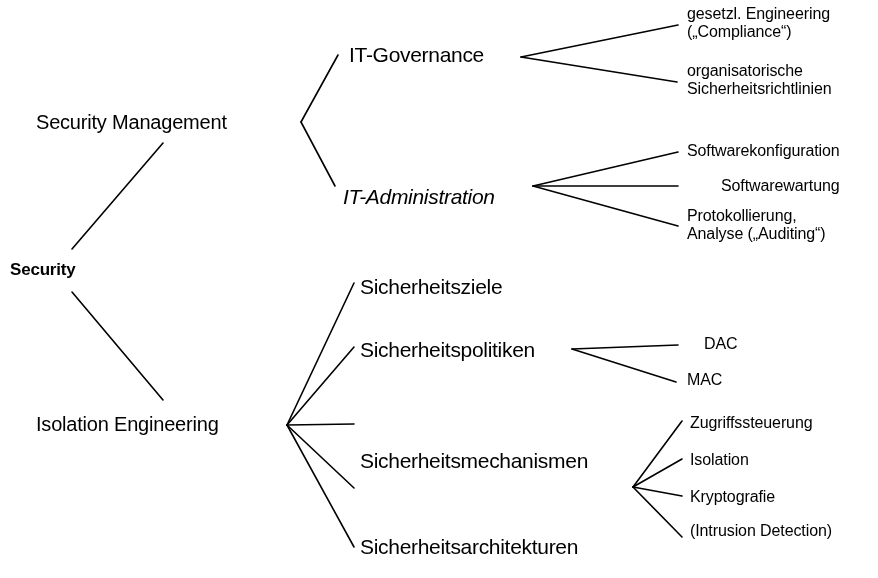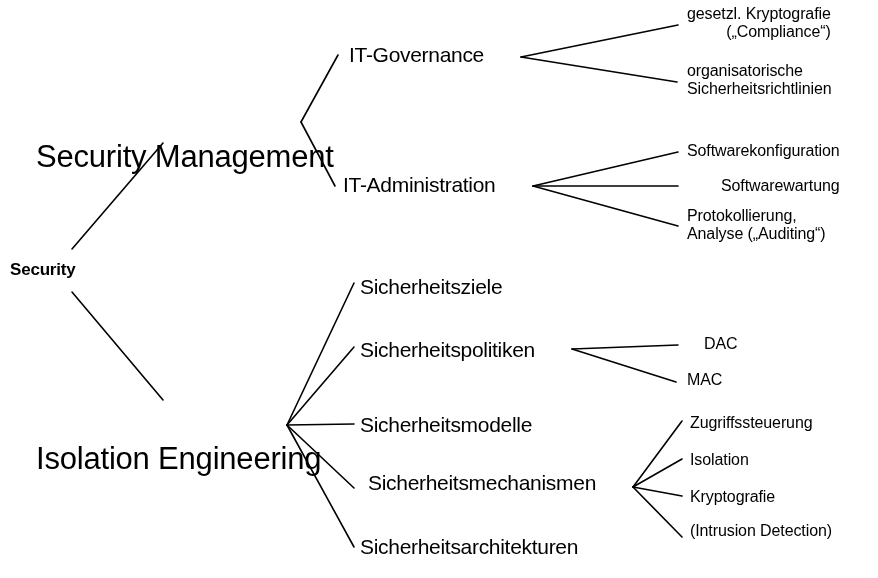--- a/index.html
+++ b/index.html
@@ -34,40 +34,38 @@
     color: #000000;
   }
   
   .node.root {
     font-size: 17px;
     font-weight: bold;
     letter-spacing: -0.2px;
   }
   
   .node.level1 {
-    font-size: 31px;
+    font-size: 20px;
     font-weight: normal;
     letter-spacing: -0.2px;
-    margin-top: 29px;
   }
   
   .node.level2 {
     font-size: 21px;
     font-weight: normal;
     letter-spacing: -0.3px;
   }
   
   .node.leaf {
     font-size: 16px;
     font-weight: normal;
     letter-spacing: -0.1px;
   }
   .node .line2 {
     display: block;
-    text-align: right;
   }
 </style>
 </head>
 <body>
 
 <div id="diagram">
 
   <svg id="edges" viewBox="0 0 878 578" xmlns="http://www.w3.org/2000/svg" aria-hidden="true">
       <line x1="72" y1="249" x2="163" y2="143" stroke="#000000" stroke-width="1.6" stroke-linecap="round"></line>
       <line x1="72" y1="292" x2="163" y2="400" stroke="#000000" stroke-width="1.6" stroke-linecap="round"></line>
@@ -92,34 +90,33 @@
     </svg>
 
   <div class="node root" style="left: 10px; top: 260px;">Security</div>
 
   <div class="node level1" style="left: 36px; top: 111px;">Security Management</div>
 
   <div class="node level1" style="left: 36px; top: 413px;">Isolation Engineering</div>
 
   <div class="node level2" style="left: 349px; top: 43px;">IT-Governance</div>
 
-  <div class="node level2" style="left: 343px; top: 173px;">IT-Administration</div>
+  <div class="node level2" style="left: 343px; top: 185px; font-style: italic;">IT-Administration</div>
 
   <div class="node level2" style="left: 360px; top: 275px;">Sicherheitsziele</div>
 
   <div class="node level2" style="left: 360px; top: 338px;">Sicherheitspolitiken</div>
 
-  <div class="node level2" style="left: 360px; top: 413px;">Sicherheitsmodelle</div>
 
-  <div class="node level2" style="left: 360px; top: 471px; margin-left: 8px;">Sicherheitsmechanismen</div>
+  <div class="node level2" style="left: 360px; top: 449px;">Sicherheitsmechanismen</div>
 
   <div class="node level2" style="left: 360px; top: 535px;">Sicherheitsarchitekturen</div>
 
   <div class="node leaf" style="left: 687px; top: 5px;">
-    <span>gesetzl. Kryptografie</span>
+    <span>gesetzl. Engineering</span>
     <span class="line2">(„Compliance“)</span>
   </div>
 
   <div class="node leaf" style="left: 687px; top: 142px;">
     <span>Softwarekonfiguration</span>
   </div>
 
   <div class="node leaf" style="left: 687px; top: 62px;">
     <span>organisatorische</span>
     <span class="line2">Sicherheitsrichtlinien</span>

